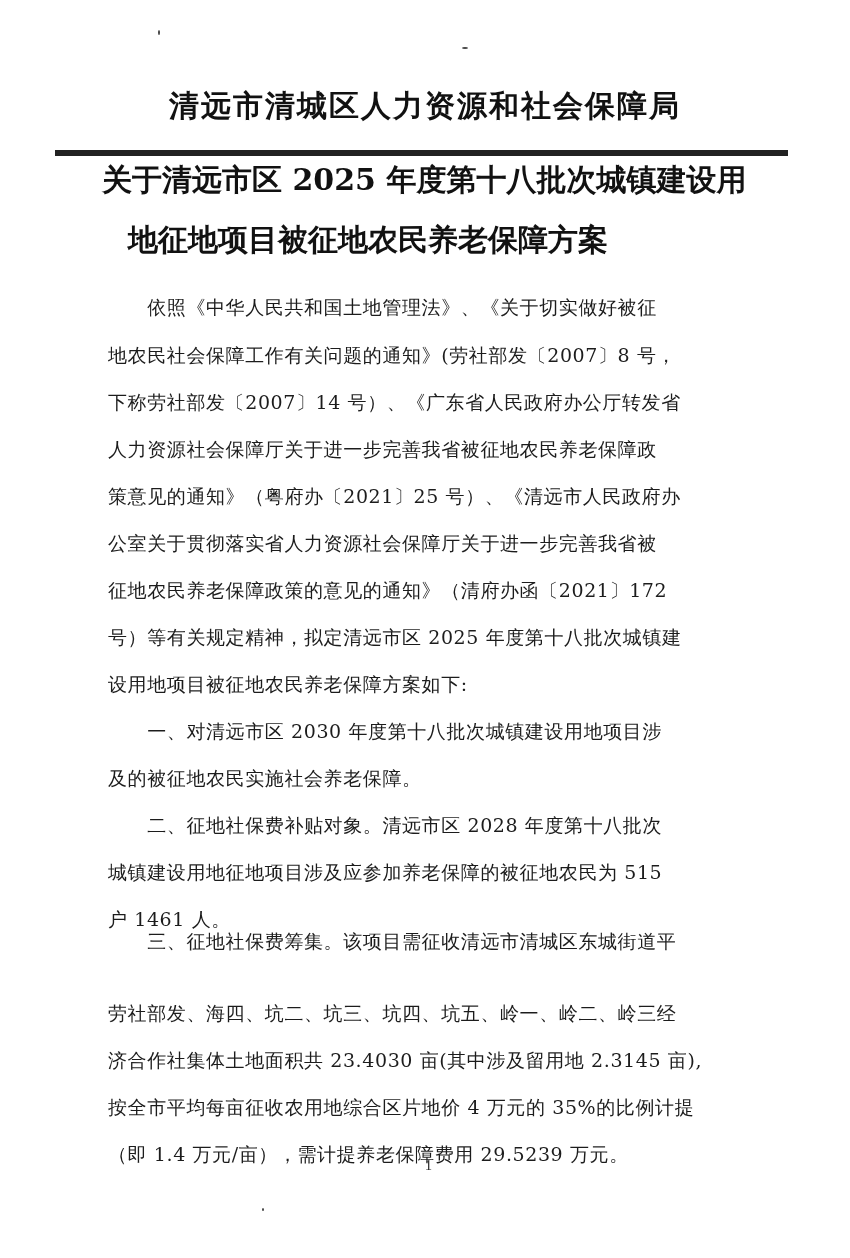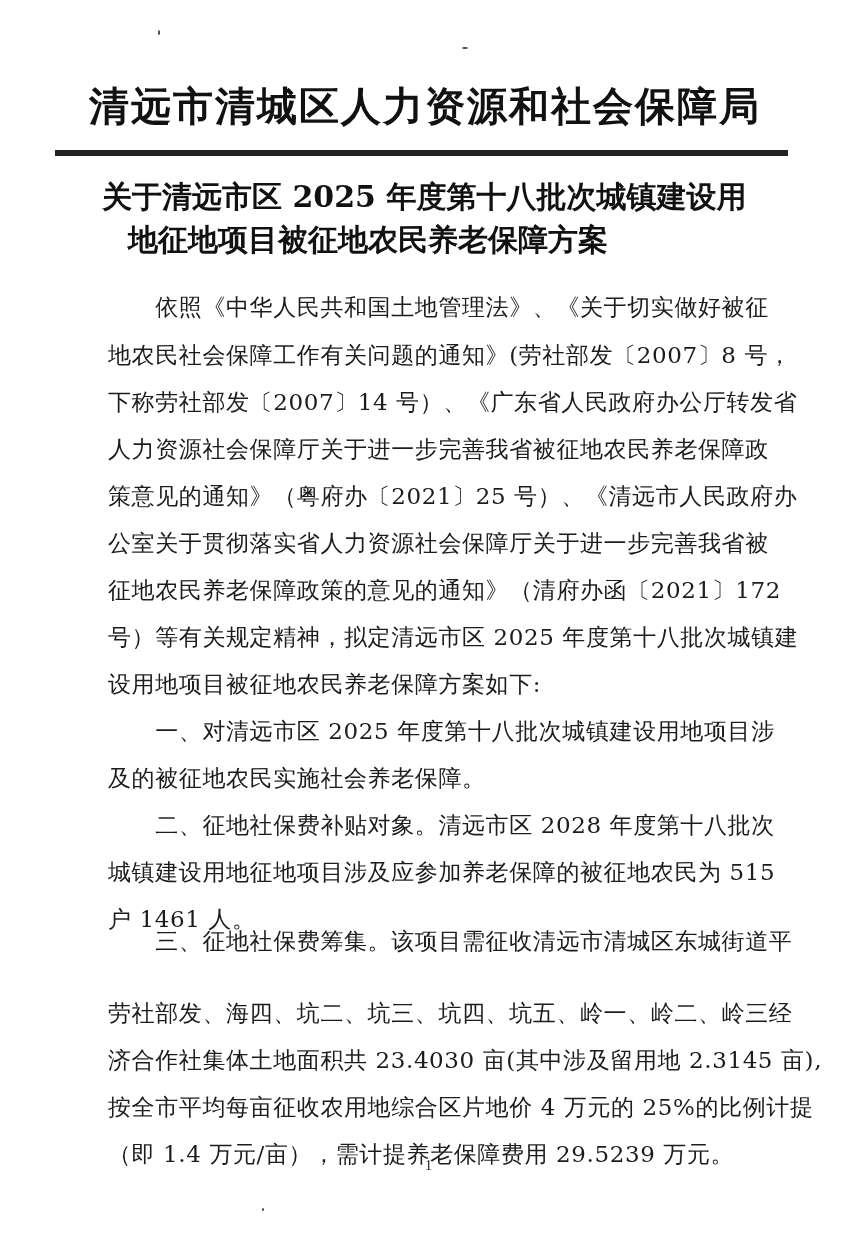--- a/index.html
+++ b/index.html
@@ -1,26 +1,26 @@
 <!DOCTYPE html>
 <html><head>
   <meta charset="utf-8">
   <style>
     html, body { margin: 0; padding: 0; background: #ffffff; }
     body { width: 850px; height: 1258px; position: relative; overflow: hidden;
            font-family: "DejaVu Serif", "Liberation Serif", serif; color: #1a1a1a; }
     .header-title { position: absolute; left: 0; width: 850px; top: 82px; text-align: center;
-                    font-size: 40px; font-weight: bold; letter-spacing: 2px; color: #111;
+                    font-size: 30px; font-weight: bold; letter-spacing: 2px; color: #111;
                     font-family: "DejaVu Serif", serif; line-height: 48px; }
     .rule { position: absolute; left: 55px; width: 733px; top: 150px; height: 6px; background: #222; }
     .doc-title { position: absolute; left: 102px; font-size: 30px; font-weight: bold; color: #111;
                  font-family: "DejaVu Serif", serif; white-space: nowrap; line-height: 40px; }
-    .t1 { top: 177px; }
+    .t1 { top: 160px; }
     .t2 { top: 220px; left: 128px; }
-    .line { position: absolute; left: 108px; font-size: 23px; line-height: 30px; white-space: nowrap;
+    .line { position: absolute; left: 108px; font-size: 19px; line-height: 30px; white-space: nowrap;
             font-family: "DejaVu Serif", "Liberation Serif", serif; color: #1c1c1c; letter-spacing: 0.6px; }
     .page-number { position: absolute; left: 425px; top: 1158px; font-size: 14px; color: #222;
                    font-family: "Liberation Serif", serif; }
     .speck { position: absolute; background: #444; border-radius: 50%; }
   </style>
 </head>
 <body>
 
 <div>
   <div class="header-title">清远市清城区人力资源和社会保障局</div>
@@ -32,29 +32,29 @@
   <div>
     <div class="line" style="top:292px">　　依照《中华人民共和国土地管理法》、《关于切实做好被征</div>
     <div class="line" style="top:340px">地农民社会保障工作有关问题的通知》(劳社部发〔2007〕8 号，</div>
     <div class="line" style="top:387px">下称劳社部发〔2007〕14 号）、《广东省人民政府办公厅转发省</div>
     <div class="line" style="top:434px">人力资源社会保障厅关于进一步完善我省被征地农民养老保障政</div>
     <div class="line" style="top:481px">策意见的通知》（粤府办〔2021〕25 号）、《清远市人民政府办</div>
     <div class="line" style="top:528px">公室关于贯彻落实省人力资源社会保障厅关于进一步完善我省被</div>
     <div class="line" style="top:575px">征地农民养老保障政策的意见的通知》（清府办函〔2021〕172</div>
     <div class="line" style="top:622px">号）等有关规定精神，拟定清远市区 2025 年度第十八批次城镇建</div>
     <div class="line" style="top:669px">设用地项目被征地农民养老保障方案如下:</div>
-    <div class="line" style="top:716px">　　一、对清远市区 2025 年度第十八批次城镇建设用地项目涉</div>
+    <div class="line" style="top:716px">　　一、对清远市区 2030 年度第十八批次城镇建设用地项目涉</div>
     <div class="line" style="top:763px">及的被征地农民实施社会养老保障。</div>
     <div class="line" style="top:810px">　　二、征地社保费补贴对象。清远市区 2028 年度第十八批次</div>
     <div class="line" style="top:857px">城镇建设用地征地项目涉及应参加养老保障的被征地农民为 515</div>
     <div class="line" style="top:904px">户 1461 人。</div>
     <div class="line" style="top:926px">　　三、征地社保费筹集。该项目需征收清远市清城区东城街道平</div>
     <div class="line" style="top:998px">劳社部发、海四、坑二、坑三、坑四、坑五、岭一、岭二、岭三经</div>
     <div class="line" style="top:1045px">济合作社集体土地面积共 23.4030 亩(其中涉及留用地 2.3145 亩),</div>
-    <div class="line" style="top:1092px">按全市平均每亩征收农用地综合区片地价 4 万元的 25%的比例计提</div>
+    <div class="line" style="top:1092px">按全市平均每亩征收农用地综合区片地价 4 万元的 35%的比例计提</div>
     <div class="line" style="top:1139px">（即 1.4 万元/亩），需计提养老保障费用 29.5239 万元。</div>
   </div>
 
   <div class="page-number">1</div>
 
   <div class="speck" style="left:158px;top:30px;width:2px;height:5px"></div>
   <div class="speck" style="left:462px;top:47px;width:6px;height:2px"></div>
   <div class="speck" style="left:262px;top:1208px;width:2px;height:3px"></div>
 </div>
 

